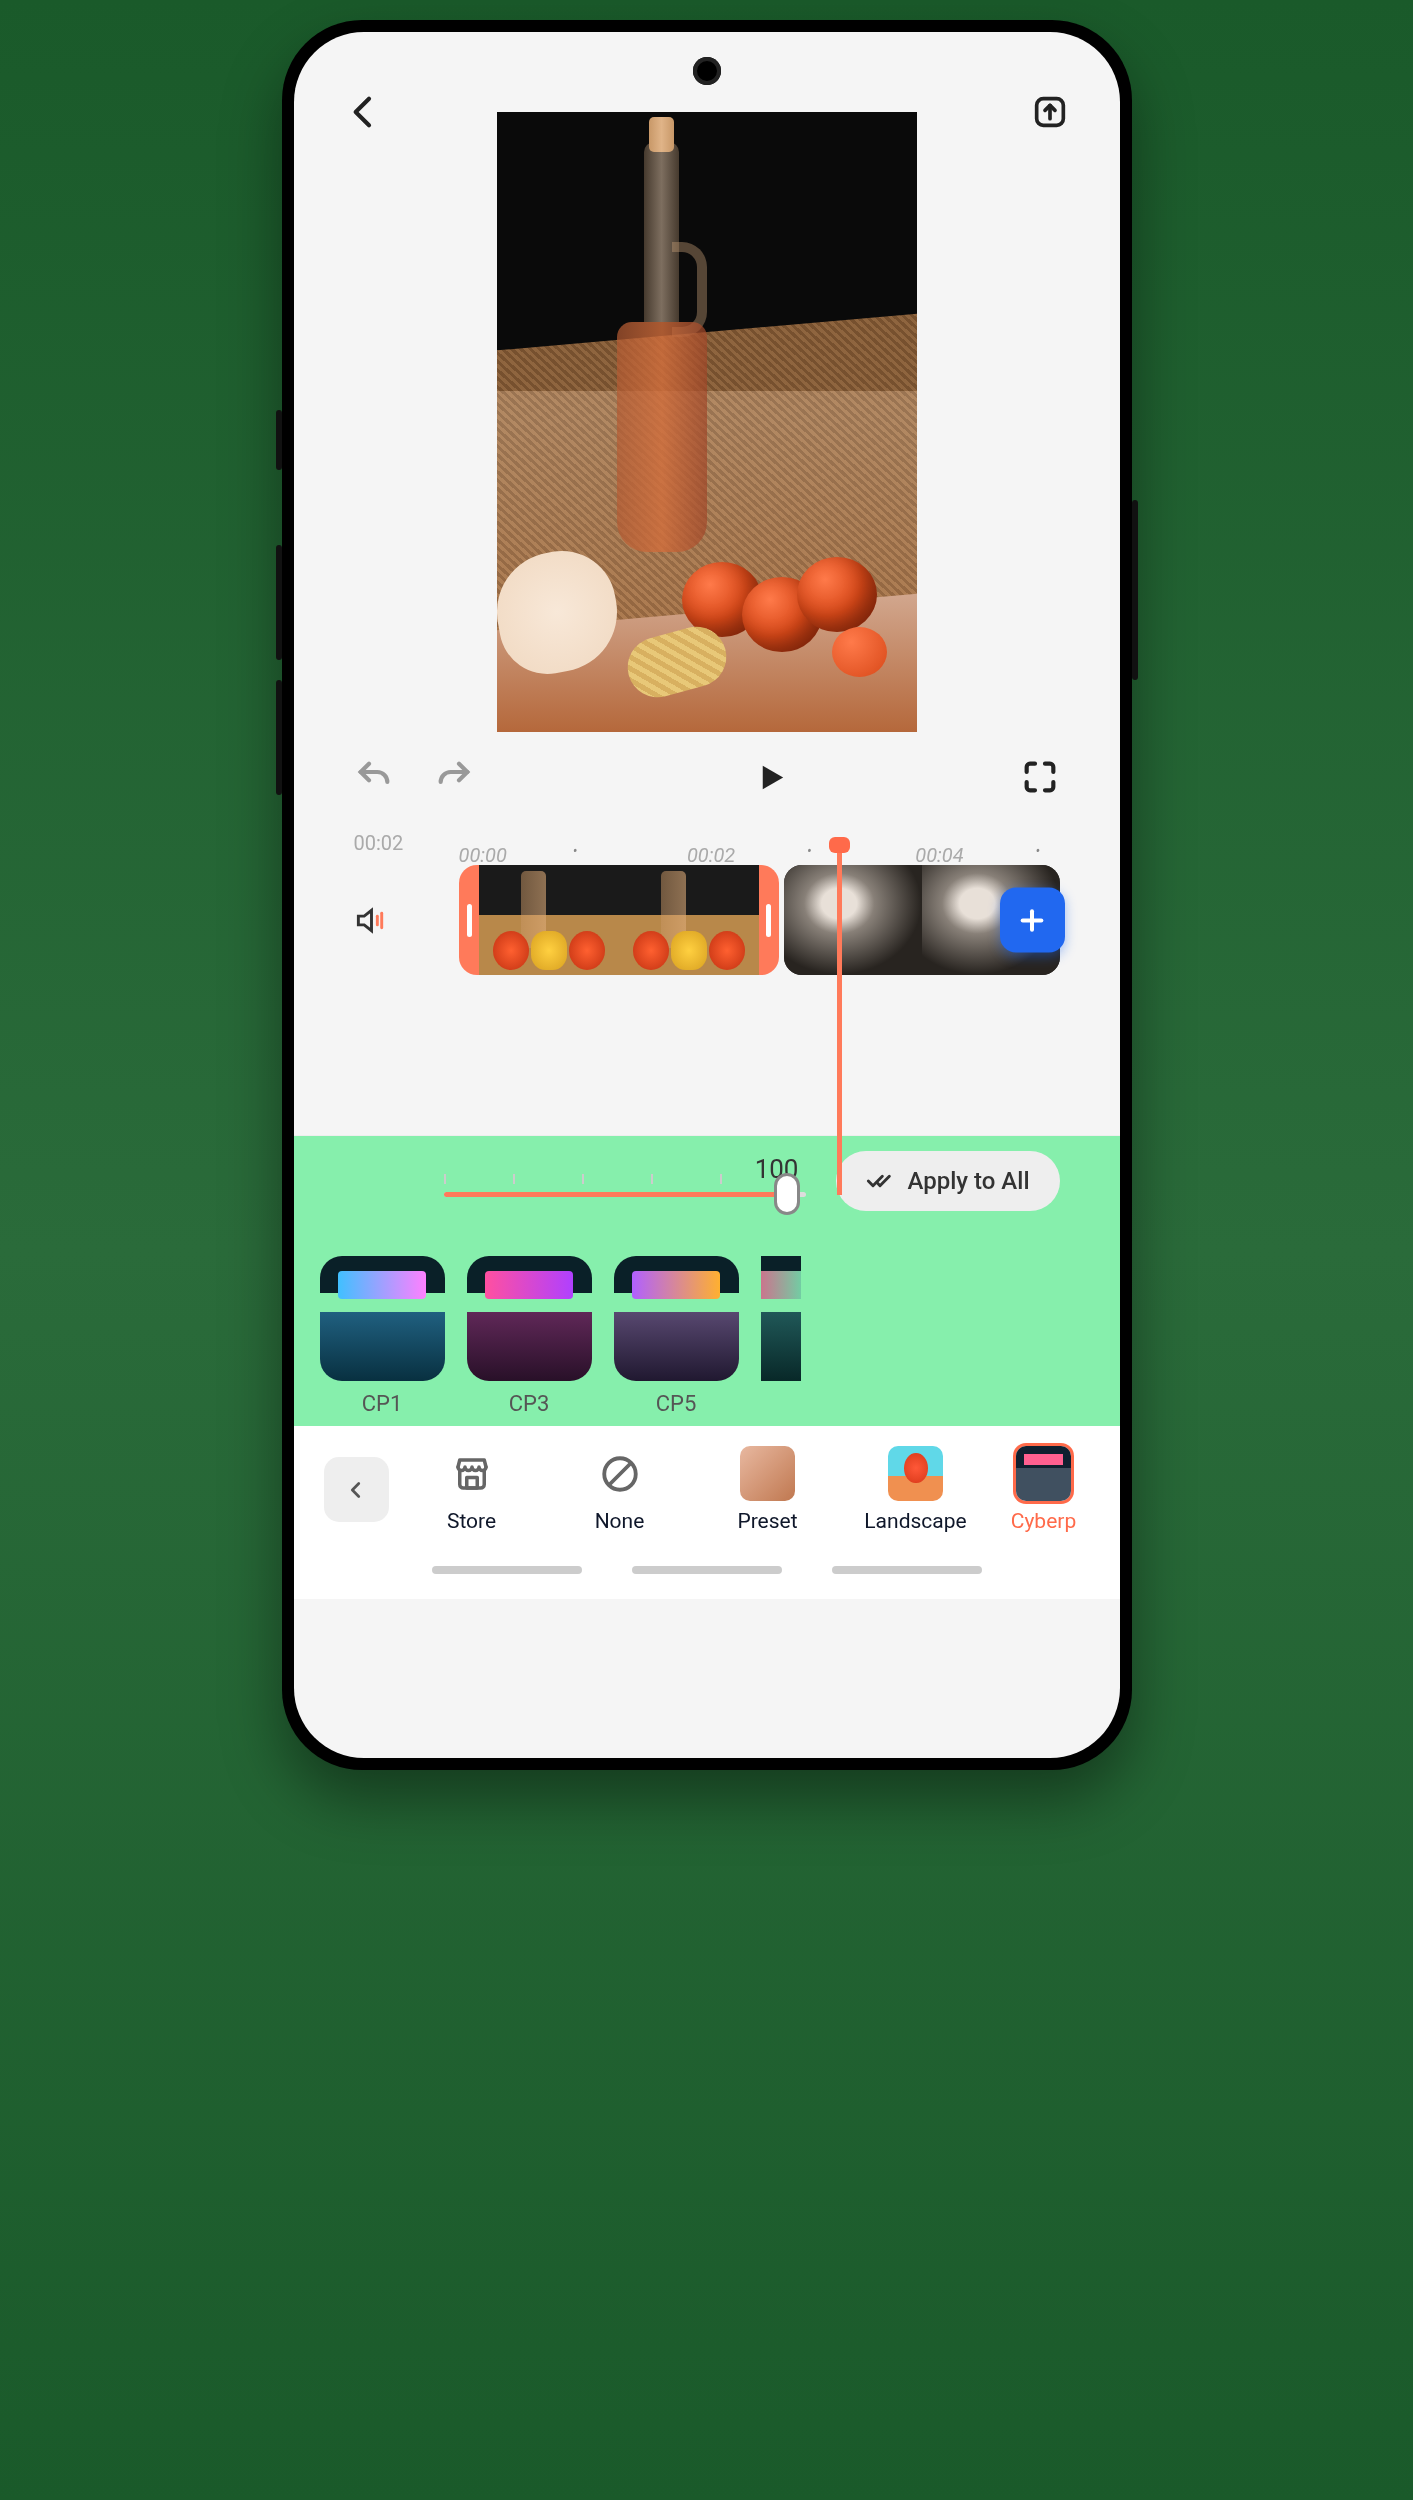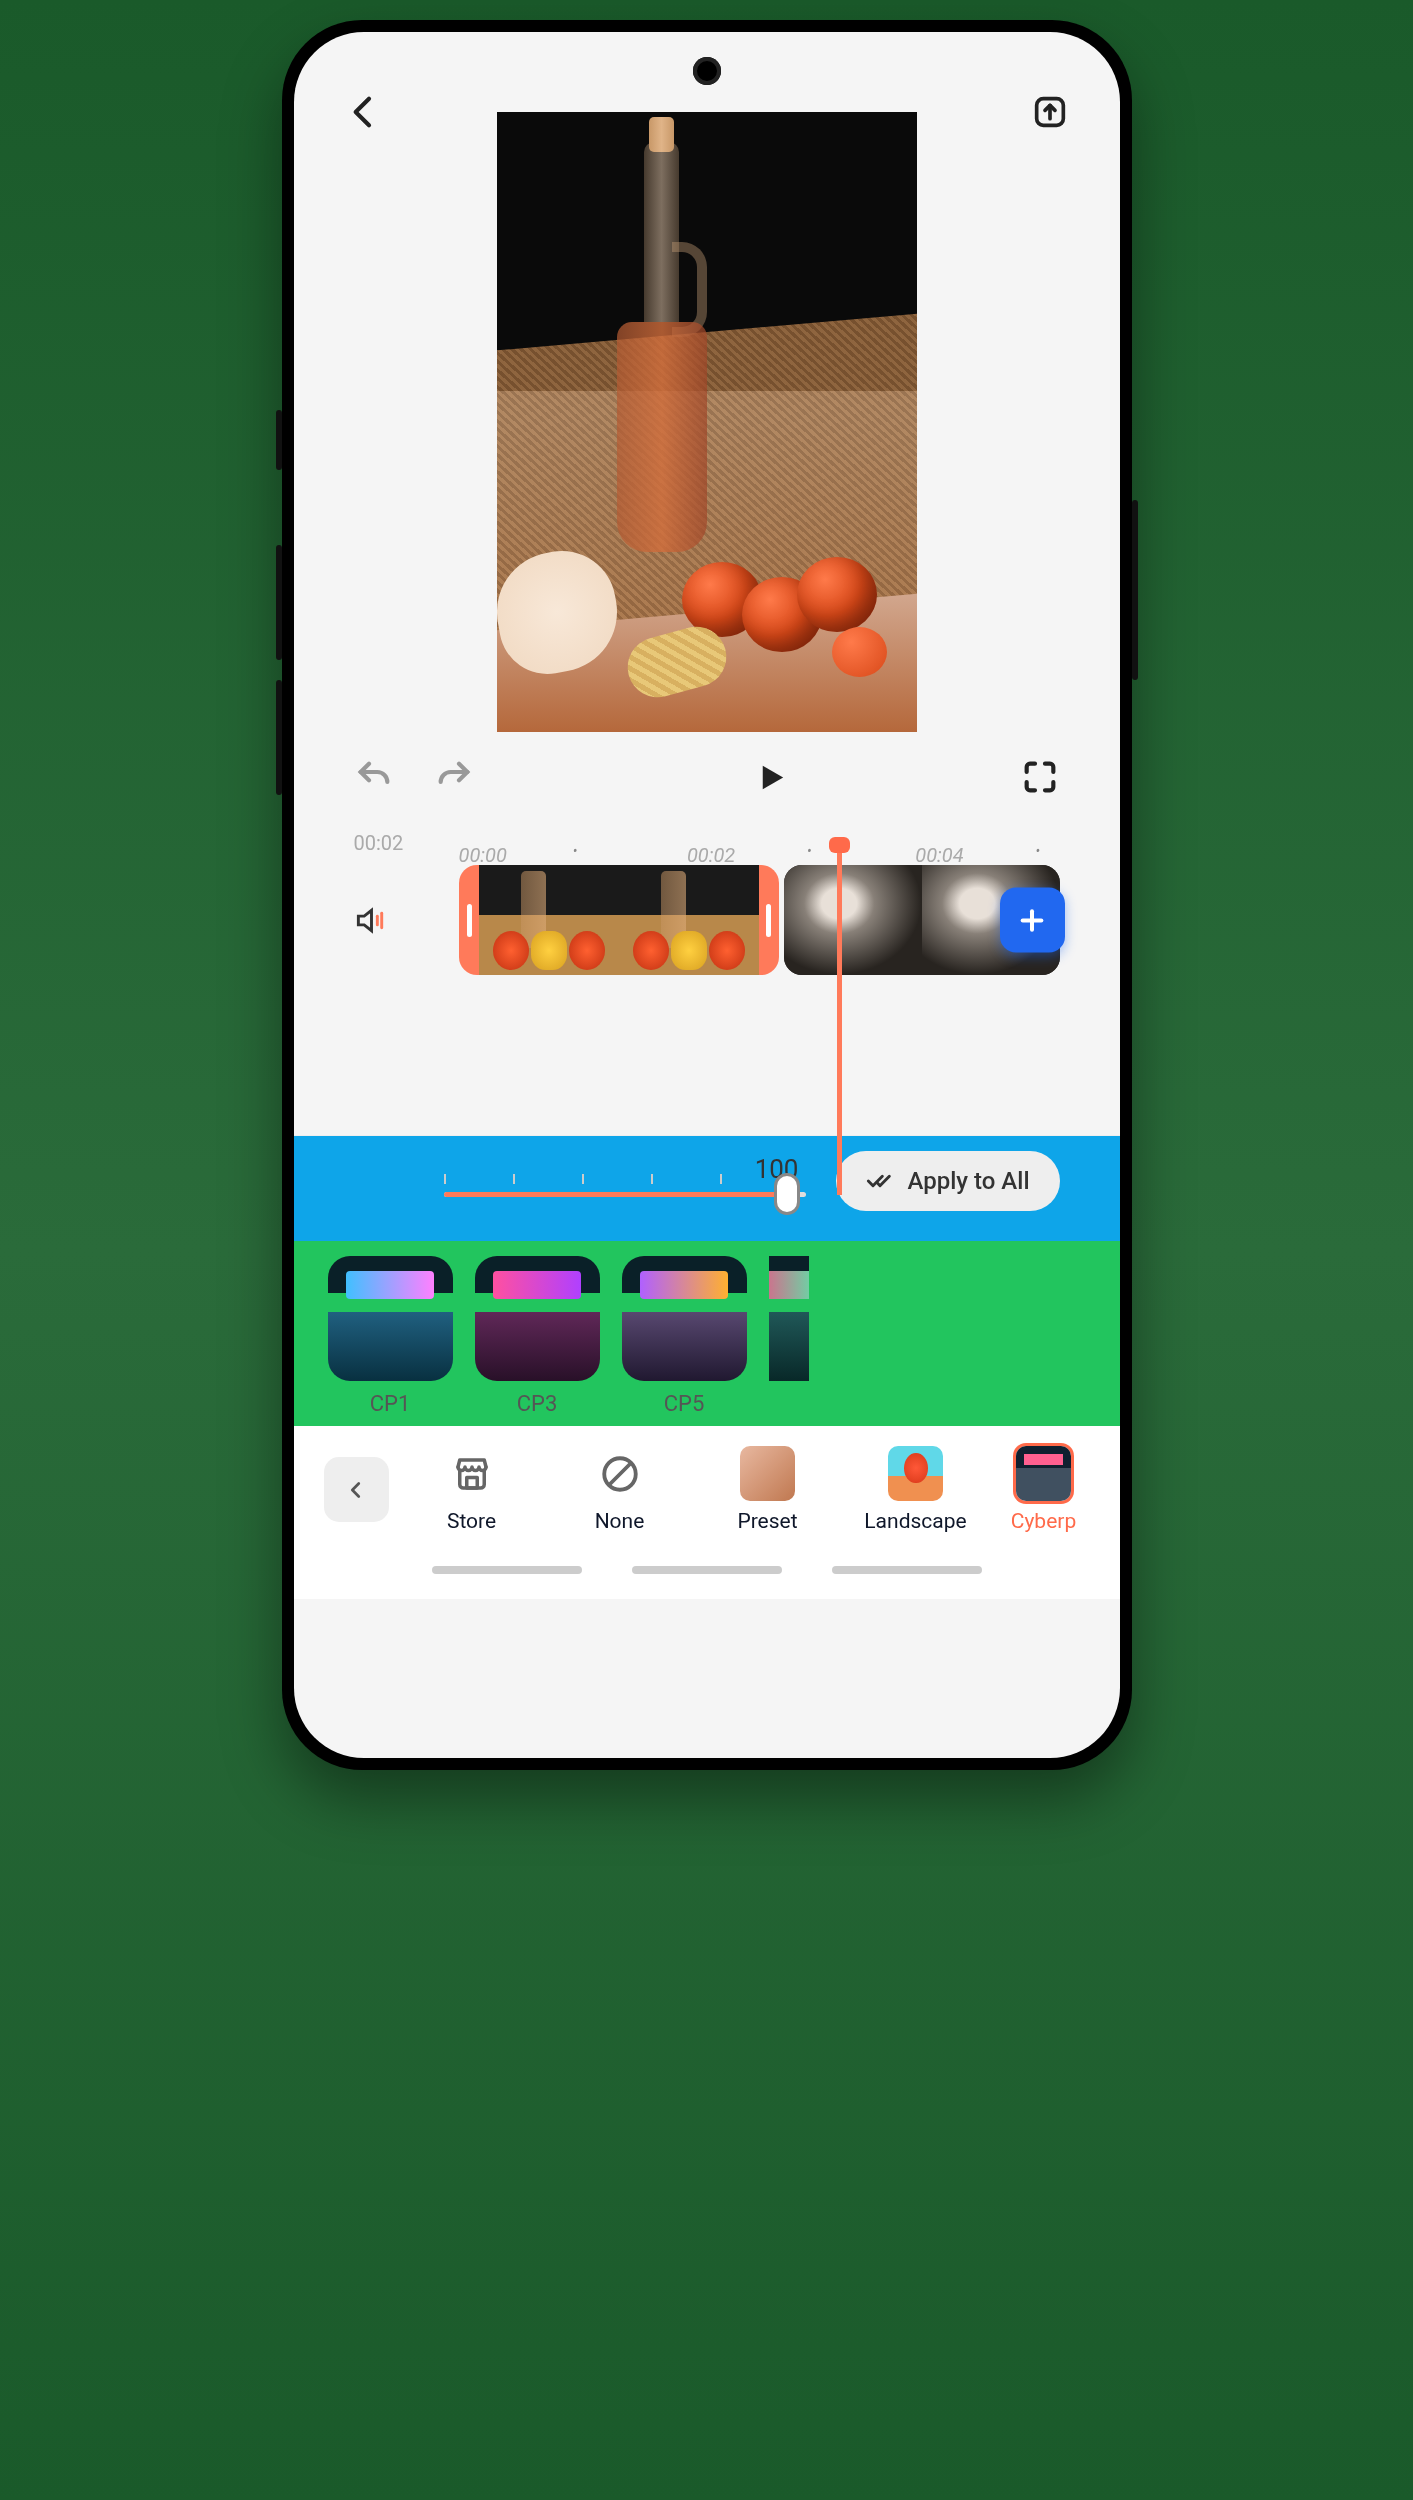--- a/index.html
+++ b/index.html
@@ -317,21 +317,21 @@
     border-radius: 6px;
   }
 
   .timeline-spacer { height: 160px; position: relative; }
 
   .slider-section {
     display: flex;
     align-items: center;
     padding: 15px 60px 30px 60px;
     gap: 30px;
-    background: #0ea5e9;
+    background: #86efac;
     border-top: 1px solid #eee;
   }
   .slider-wrap { flex: 1; position: relative; padding: 30px 0 10px 0; margin-left: 90px; }
   .slider-value {
     position: absolute;
     top: -2px;
     left: 92%;
     transform: translateX(-50%);
     font-size: 26px;
     color: #333;
@@ -380,23 +380,23 @@
     border-radius: 32px;
     font-size: 24px;
     color: #333;
     font-weight: 500;
   }
   .apply-all-btn svg { width: 28px; height: 28px; }
 
   .filter-strip {
     display: flex;
     gap: 22px;
-    padding: 15px 30px 10px 34px;
+    padding: 15px 30px 10px 26px;
     overflow: hidden;
-    background: #22c55e;
+    background: #86efac;
   }
   .filter-item {
     display: flex;
     flex-direction: column;
     align-items: center;
     gap: 10px;
     flex-shrink: 0;
   }
   .filter-thumb {
     width: 125px;

